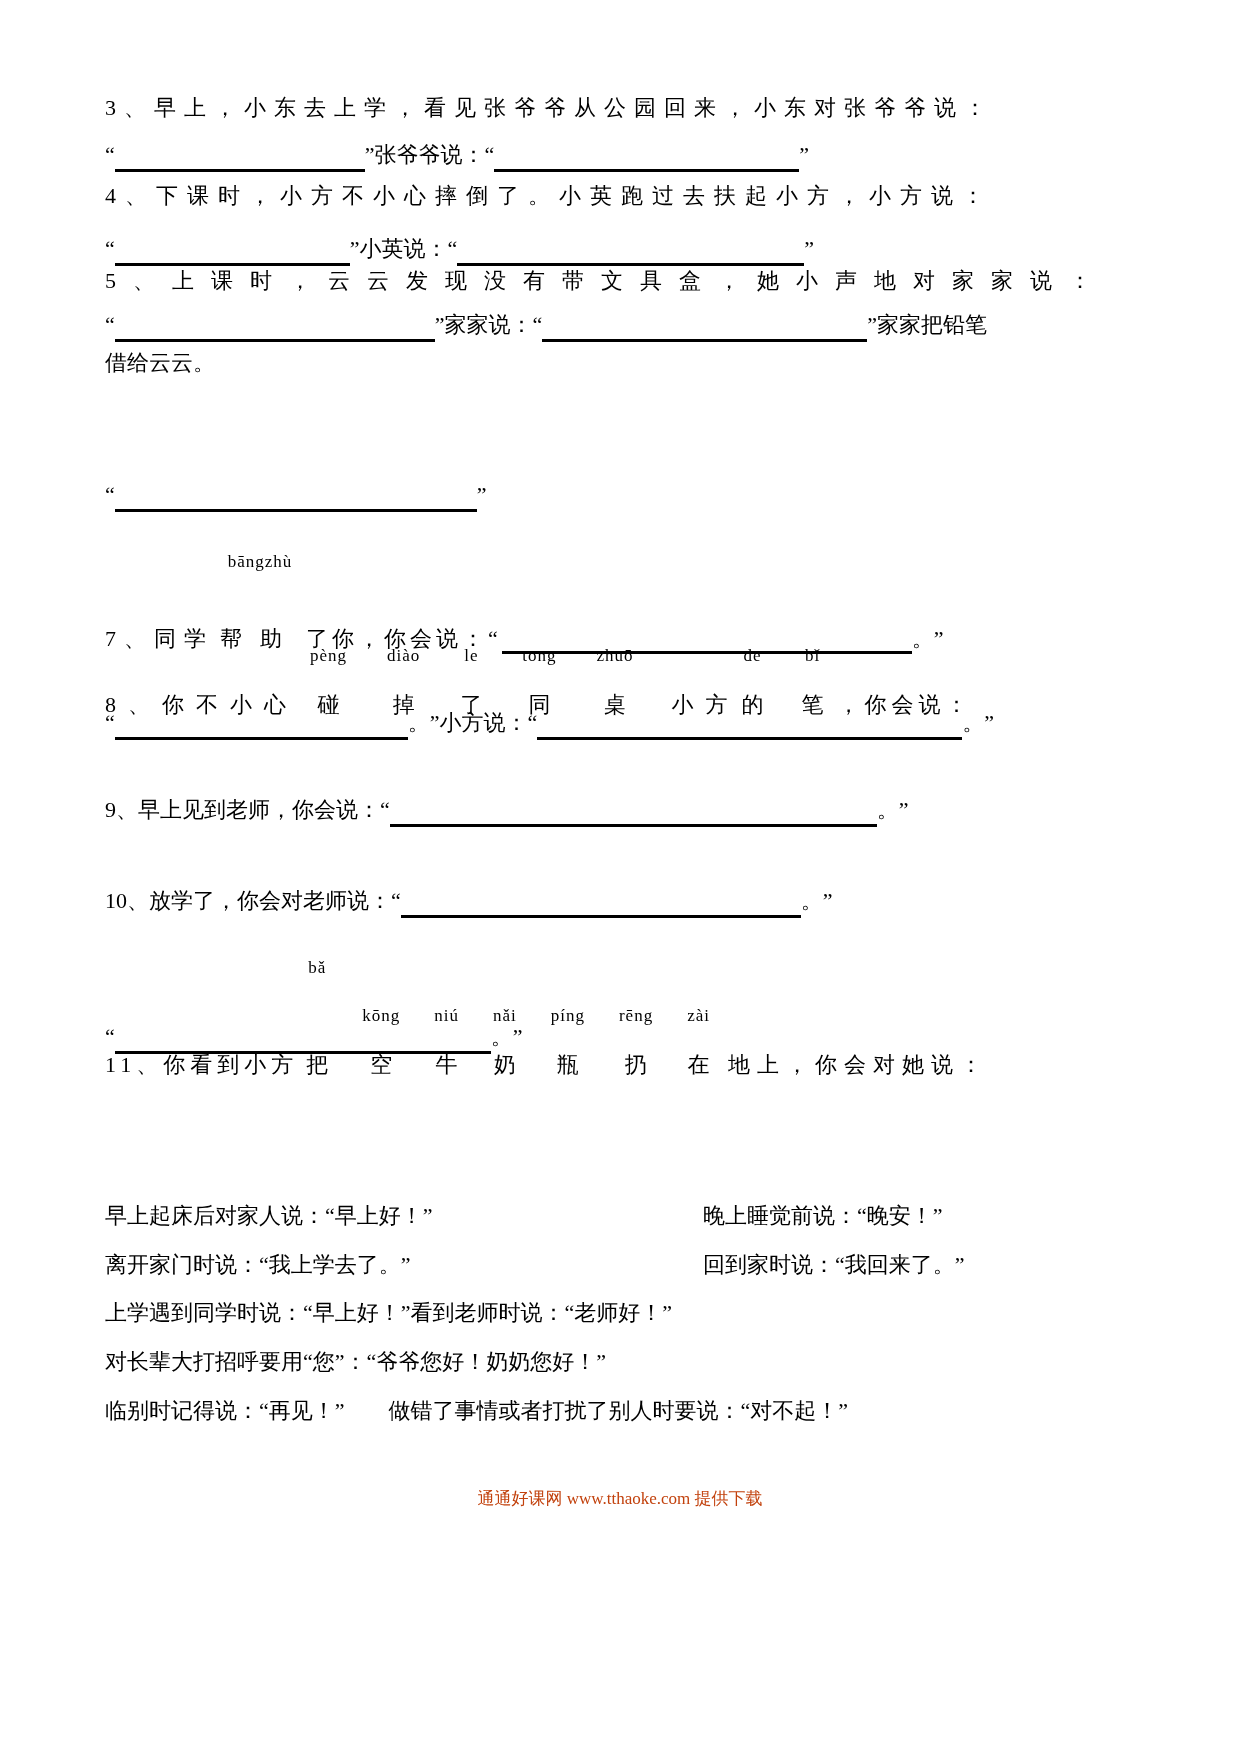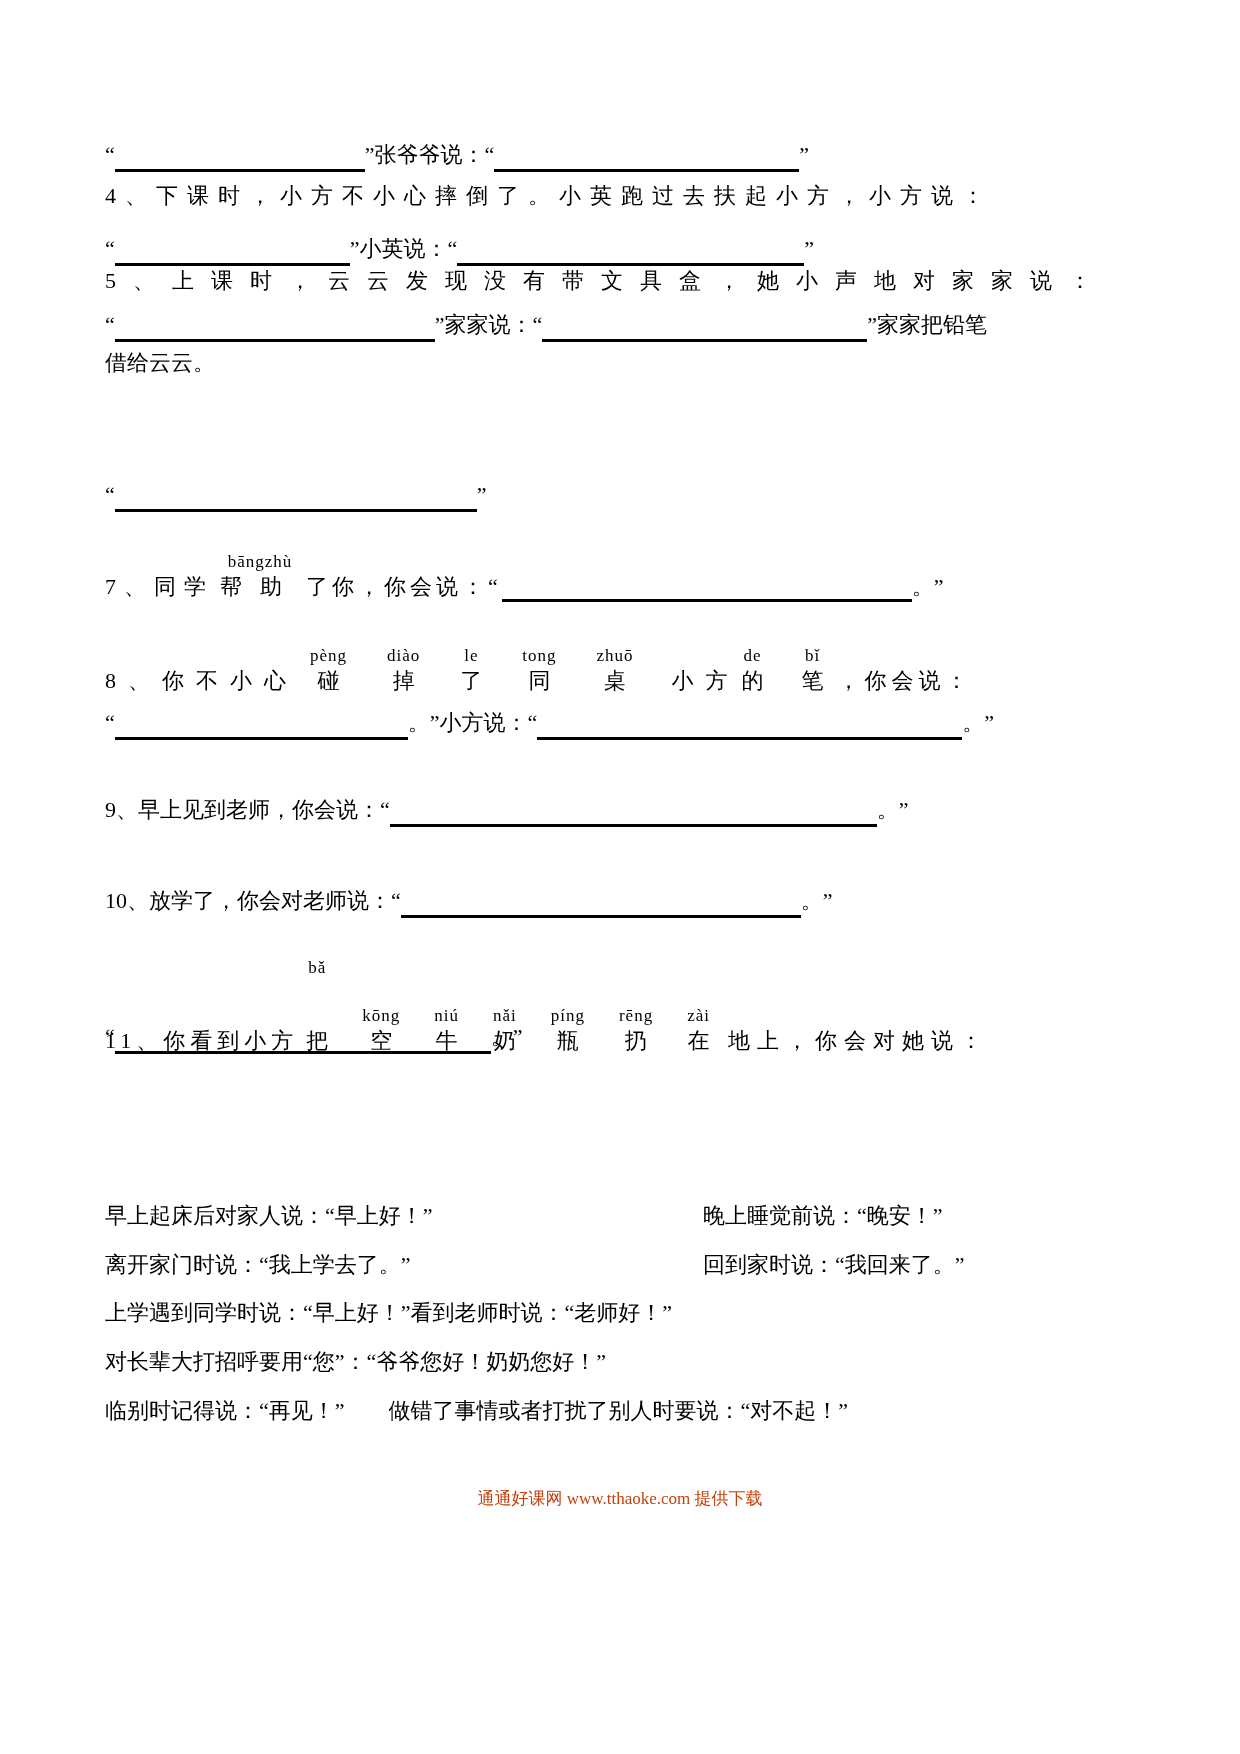--- a/index.html
+++ b/index.html
@@ -22,34 +22,37 @@
   .rubyline { display:flex; align-items:flex-end; }
   .seg { display:inline-block; }
   .blank {
     display:inline-block;
     height:24px;
     border-bottom:3px solid #000;
     vertical-align:-10px;
   }
   .rb { display:inline-flex; flex-direction:column; align-items:center; }
   .py { font-size:17px; line-height:20px; letter-spacing:1px; }
-  .ch { font-size:22px; line-height:30px; }
+  .ch { font-size:22px; line-height:30px;margin-top:24px; }
   .footer {
     position:absolute;
     left:0; right:0;
     text-align:center;
     font-size:17px;
     color:#c2410c;
   }
 </style>
 </head>
 <body>
 
 <div class="page">
 
+  <div class="line" style="top:93px; letter-spacing:8px;">
+    <span class="seg">3、早上，小东去上学，看见张爷爷从公园回来，小东对张爷爷说：</span>
+  </div>
   <div class="line" style="top:140px;">
     <span class="seg">“</span><span class="blank" style="width:250px;"></span><span class="seg">”张爷爷说：“</span><span class="blank" style="width:305px;"></span><span class="seg">”</span>
   </div>
 
   <div class="line" style="top:181px; letter-spacing:9px;">
     <span class="seg">4、下课时，小方不小心摔倒了。小英跑过去扶起小方，小方说：</span>
   </div>
   <div class="line" style="top:234px;">
     <span class="seg">“</span><span class="blank" style="width:235px;"></span><span class="seg">”小英说：“</span><span class="blank" style="width:347px;"></span><span class="seg">”</span>
   </div>
@@ -63,21 +66,21 @@
   <div class="line" style="top:348px;text-decoration:underline;">
     <span class="seg">借给云云。</span>
   </div>
 
   <div class="line" style="top:480px;">
     <span class="seg">“</span><span class="blank" style="width:362px;"></span><span class="seg">”</span>
   </div>
 
   <div class="line rubyline" style="top:552px;">
     <span class="seg ch" style="letter-spacing:8px;">7、同学</span>
-    <span class="rb" style="margin-left:6px;">
+    <span class="rb" style="margin-left:6px;gap:28px;">
       <span class="py">bāngzhù</span>
       <span class="ch" style="letter-spacing:18px;">帮助</span>
     </span>
     <span class="seg ch" style="margin-left:6px; letter-spacing:4px;">了你，你会说：“</span>
     <span class="blank" style="width:410px;"></span>
     <span class="seg ch">。”</span>
   </div>
 
   <div class="line rubyline" style="top:646px;">
     <span class="seg ch" style="letter-spacing:12px;">8、你不小心</span>

